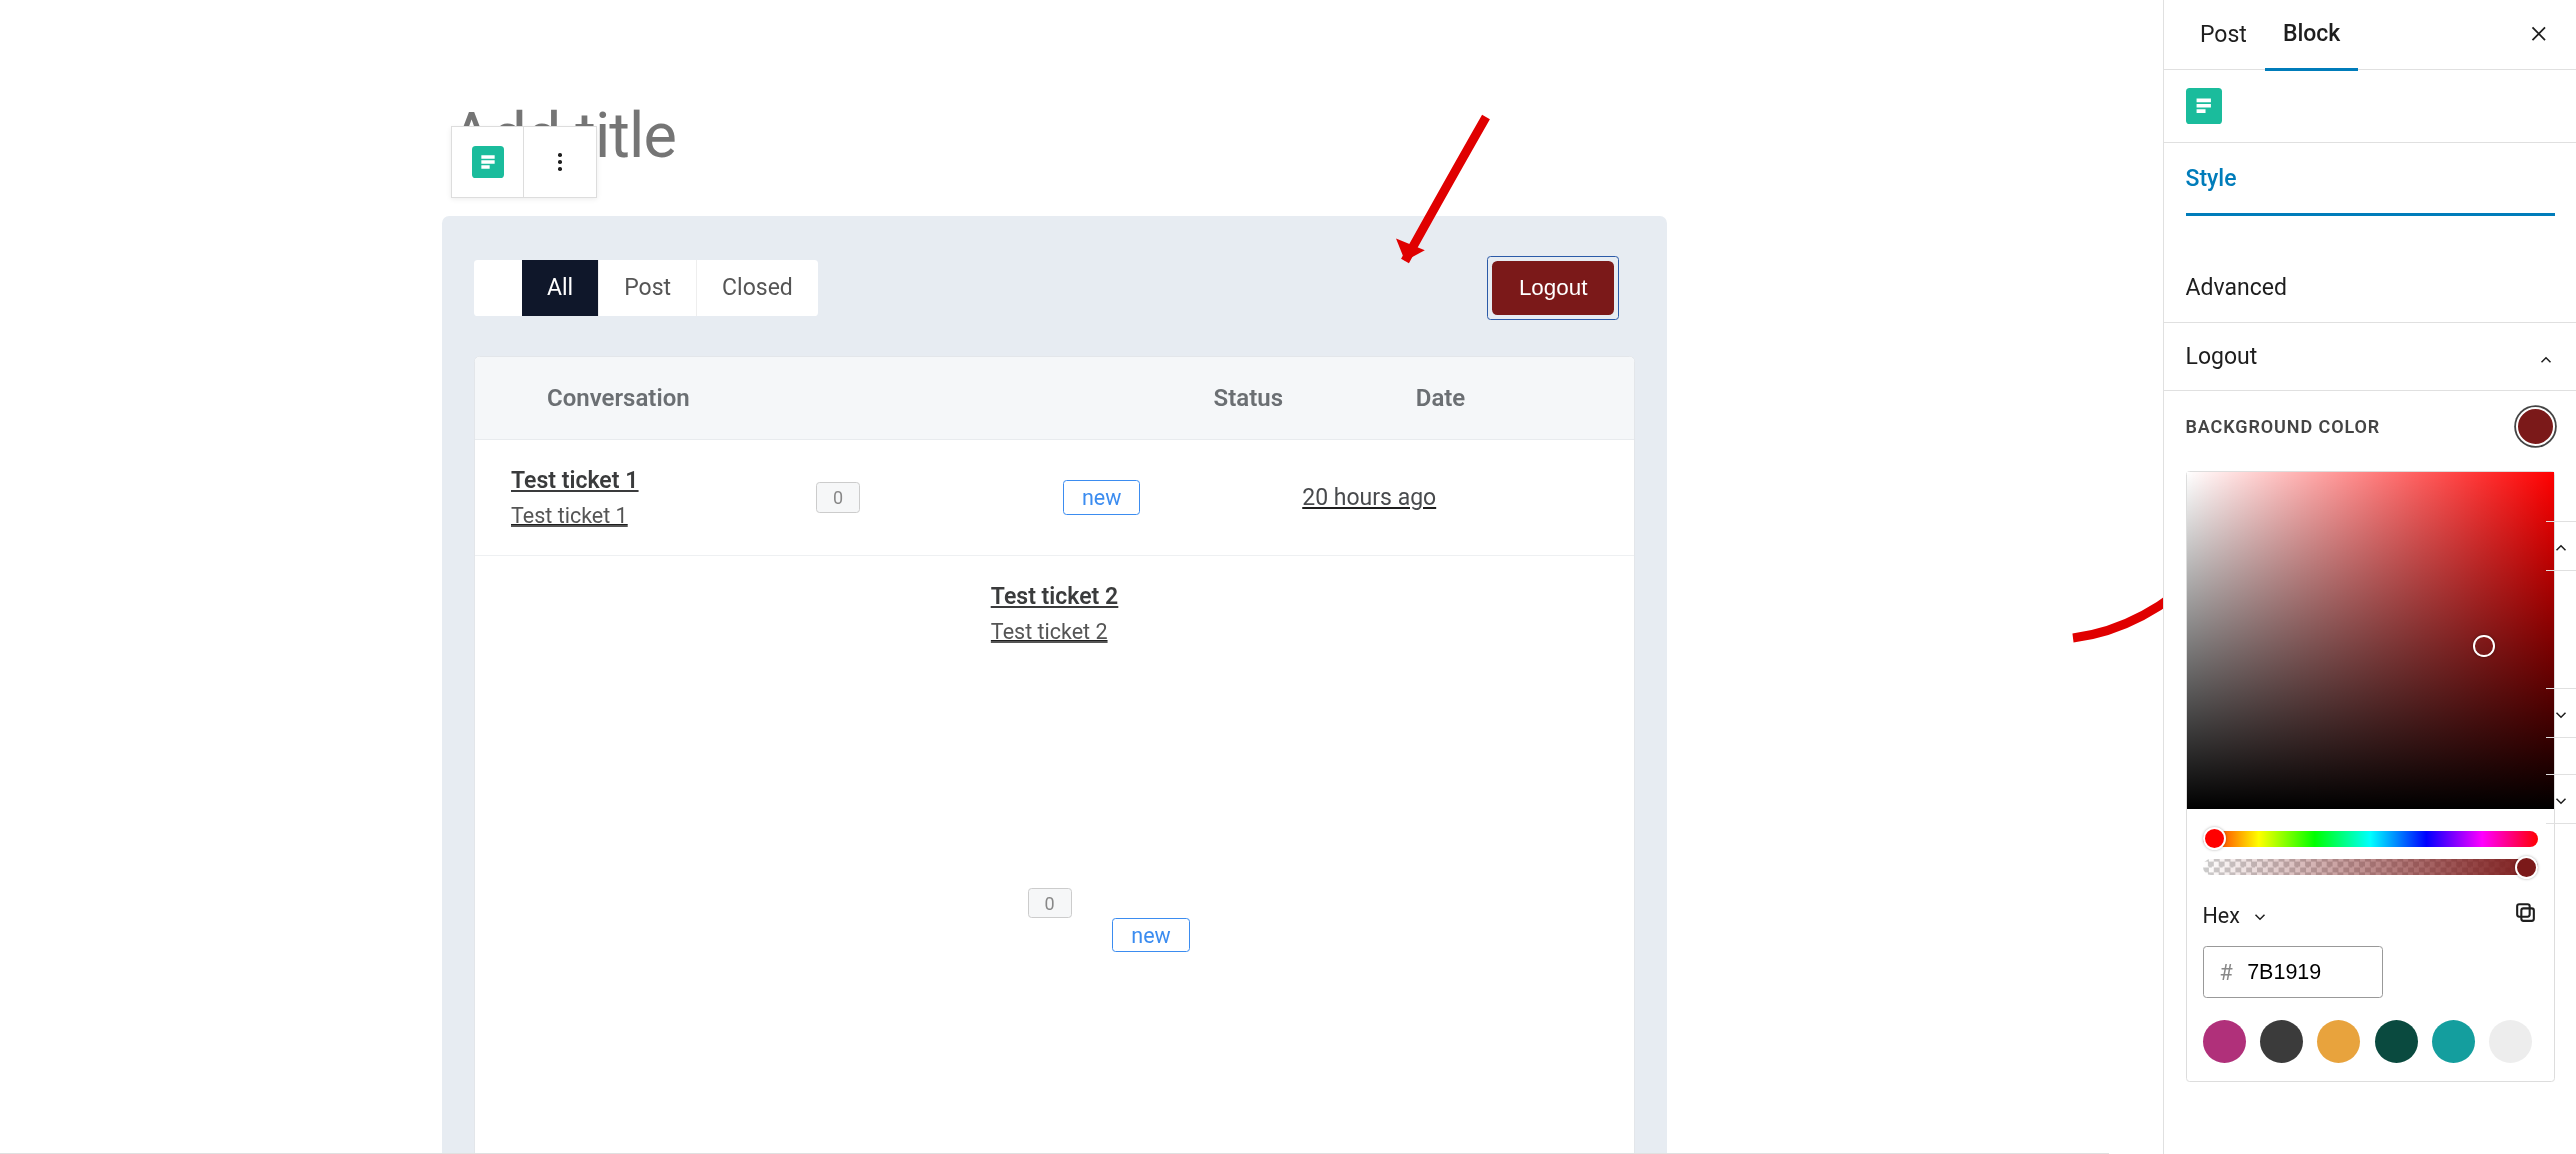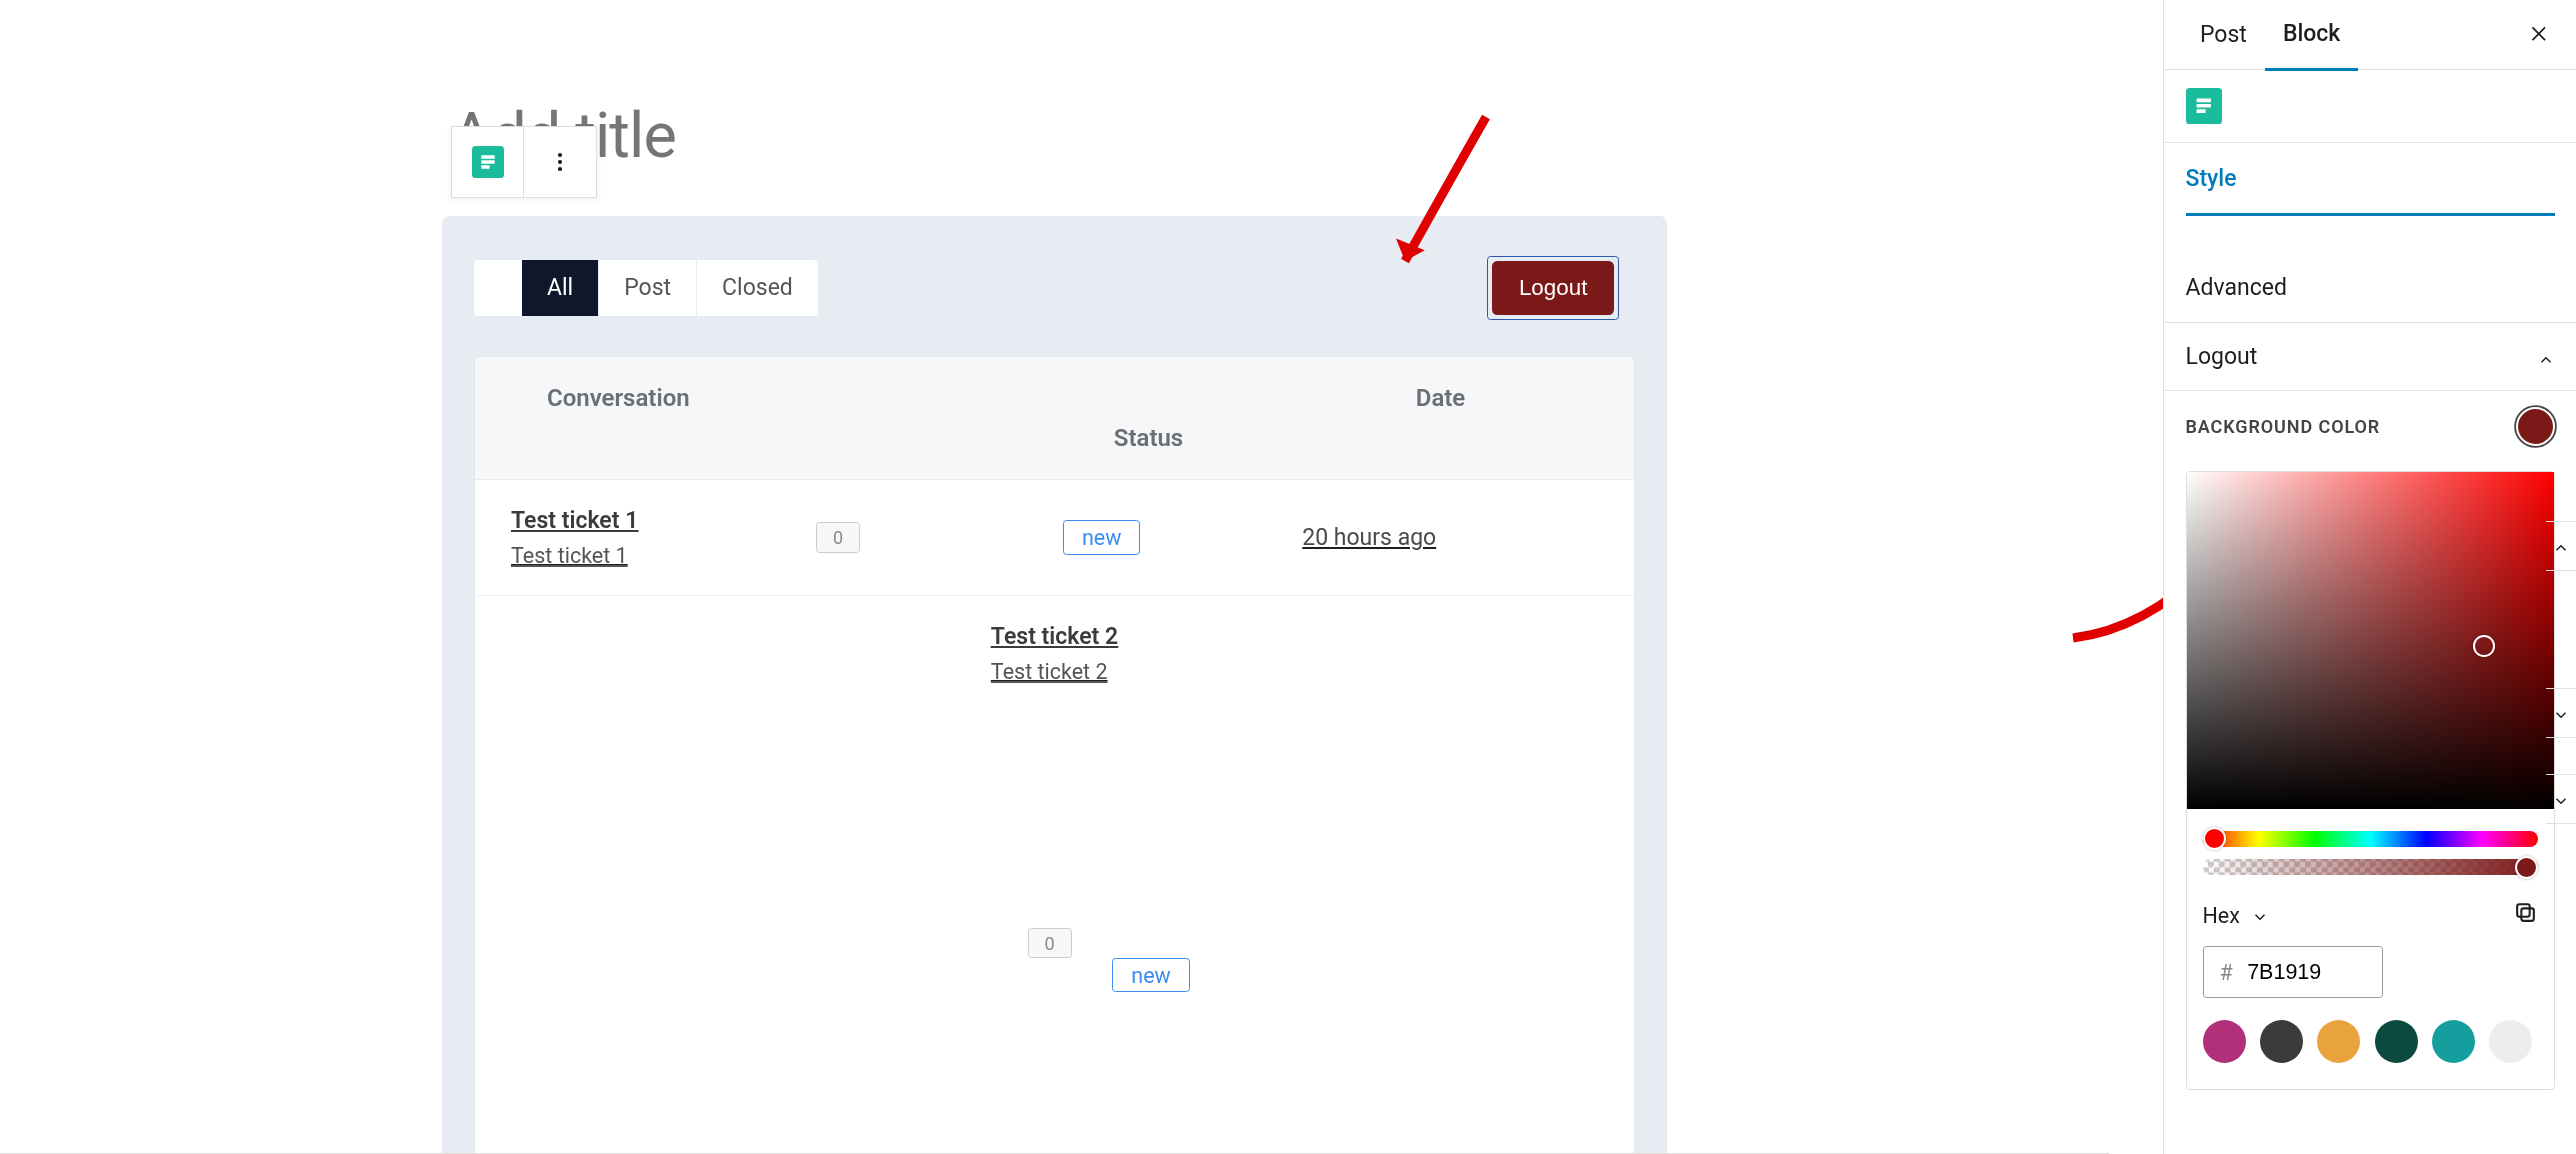--- a/index.html
+++ b/index.html
@@ -26,21 +26,21 @@
 .filter-tab.active { background: #0f172a; color: #fff; margin-left: 48px; }
 .spacer { flex: 1; }
 .btn { padding: 14.4px 27px; border-radius: 5.4px; font-size: 22.4px; color: #fff; cursor: pointer; border: none; }
 .logout-wrap { border: 1.8px solid #2b5aa8; border-radius: 3.6px; padding: 3.6px; margin-right: 16px; }
 .btn-logout { background: #7b1919; }
 .btn-create { background: #5cb85c; }
 
 .tickets { margin-top: 36px; background: #fff; border-radius: 5.4px; overflow: hidden; border: 0.9px solid #e3e6ea; }
 .tickets-head { display: flex; padding: 27px 36px; background: #f5f7f9; color: #6b6f73; font-size: 24px; font-weight: 600; border-bottom: 0.9px solid #e8ebee; }
 .col-conv { flex: 0 0 503px; padding-left: 36px; }
-.col-status { flex: 0 0 269px; text-align: center; margin-top: 40px; }
+.col-status { flex: 0 0 269px; text-align: right; }
 .col-date { flex: 1; text-align: center; }
 .ticket-row { display: flex; align-items: center; padding: 27px 36px; border-bottom: 0.9px solid #eef0f2; text-decoration: underline; }
 .ticket-row:last-child { border-bottom: none; flex-direction: column; }
 .ticket-titlecol { flex: 0 0 305px; }
 .ticket-title { font-size: 23px; font-weight: 600; color: #3a3b3c; text-decoration: underline; display: block; margin-bottom: 9px; }
 .ticket-sub { font-size: 21.5px; color: #555; text-decoration: underline; }
 .ticket-count { width: 54px; }
 .count-pill { display: inline-block; border: 0.9px solid #ccc; background: #f6f7f8; color: #888; font-size: 18px; padding: 3.6px 16px; border-radius: 3.6px; }
 .ticket-badgecol { flex: 0 0 242px; text-align: left; padding-left: 193px; }
 .status-badge { display: inline-block; border: 0.9px solid #3b8cf0; color: #3b8cf0; padding: 3.6px 18px; font-size: 21.5px; border-radius: 3.6px; }
@@ -69,21 +69,21 @@
 
 .panel-row { display: flex; align-items: center; padding: 20px 21.5px; border-bottom: 0.9px solid #e0e0e0; font-size: 23px; }
 .panel-row .chev { margin-left: auto; }
 .chev { width: 18px; height: 18px; }
 .chev svg { width: 100%; height: 100%; stroke: #1e1e1e; stroke-width: 2; fill: none; }
 
 .bgcolor-row { display: flex; align-items: center; padding: 16px 21.5px; }
 .bgcolor-label { font-size: 18px; font-weight: 600; letter-spacing: 0.9px; color: #444; }
 .color-swatch { margin-left: auto; width: 39px; height: 39px; border-radius: 50%; background: #7b1919; border: 2.7px solid #fff; box-shadow: 0 0 0 1.8px #444; }
 
-.colorpicker { margin: 9px 21.5px 0; border: 0.9px solid #ddd; border-radius: 3.6px; padding: 0 0 26px; position: relative; }
+.colorpicker { margin: 9px 21.5px 0; border: 0.9px solid #ddd; border-radius: 3.6px; padding: 0 0 18px; position: relative; }
 .sat-area { height: 337px; position: relative; background: linear-gradient(to top, #000, rgba(0,0,0,0)), linear-gradient(to right, #fff, rgba(255,255,255,0)), #ff0000; }
 .sat-cursor { position: absolute; width: 21.5px; height: 21.5px; border: 2.7px solid #fff; border-radius: 50%; right: 59px; top: 163px; box-shadow: 0 0 2.7px rgba(0,0,0,0.5);}
 .hue-bar { margin: 21.5px 16px 0; height: 16px; border-radius: 9px; background: linear-gradient(to right, #ff0000, #ffff00, #00ff00, #00ffff, #0000ff, #ff00ff, #ff0000); position: relative; }
 .hue-thumb { position: absolute; left: 0; top: -3.6px; width: 23px; height: 23px; background: #ff0000; border: 2.7px solid #fff; border-radius: 50%; box-shadow: 0 0 2.7px rgba(0,0,0,0.3); }
 .alpha-bar { margin: 12.6px 16px 0; height: 16px; border-radius: 9px; background: linear-gradient(to right, rgba(123,25,25,0), #7b1919), repeating-conic-gradient(#ccc 0% 25%, #fff 0% 50%) 0/10.8px 10.8px; position: relative; }
 .alpha-thumb { position: absolute; right: 0; top: -3.6px; width: 23px; height: 23px; background: #7b1919; border: 2.7px solid #fff; border-radius: 50%; box-shadow: 0 0 2.7px rgba(0,0,0,0.3);}
 .hex-row { display: flex; align-items: center; padding: 25px 16px 0; }
 .hex-label { font-size: 21.5px; }
 .hex-chev { margin-left: 10.8px; }
 .hex-copy { margin-left: auto; }

